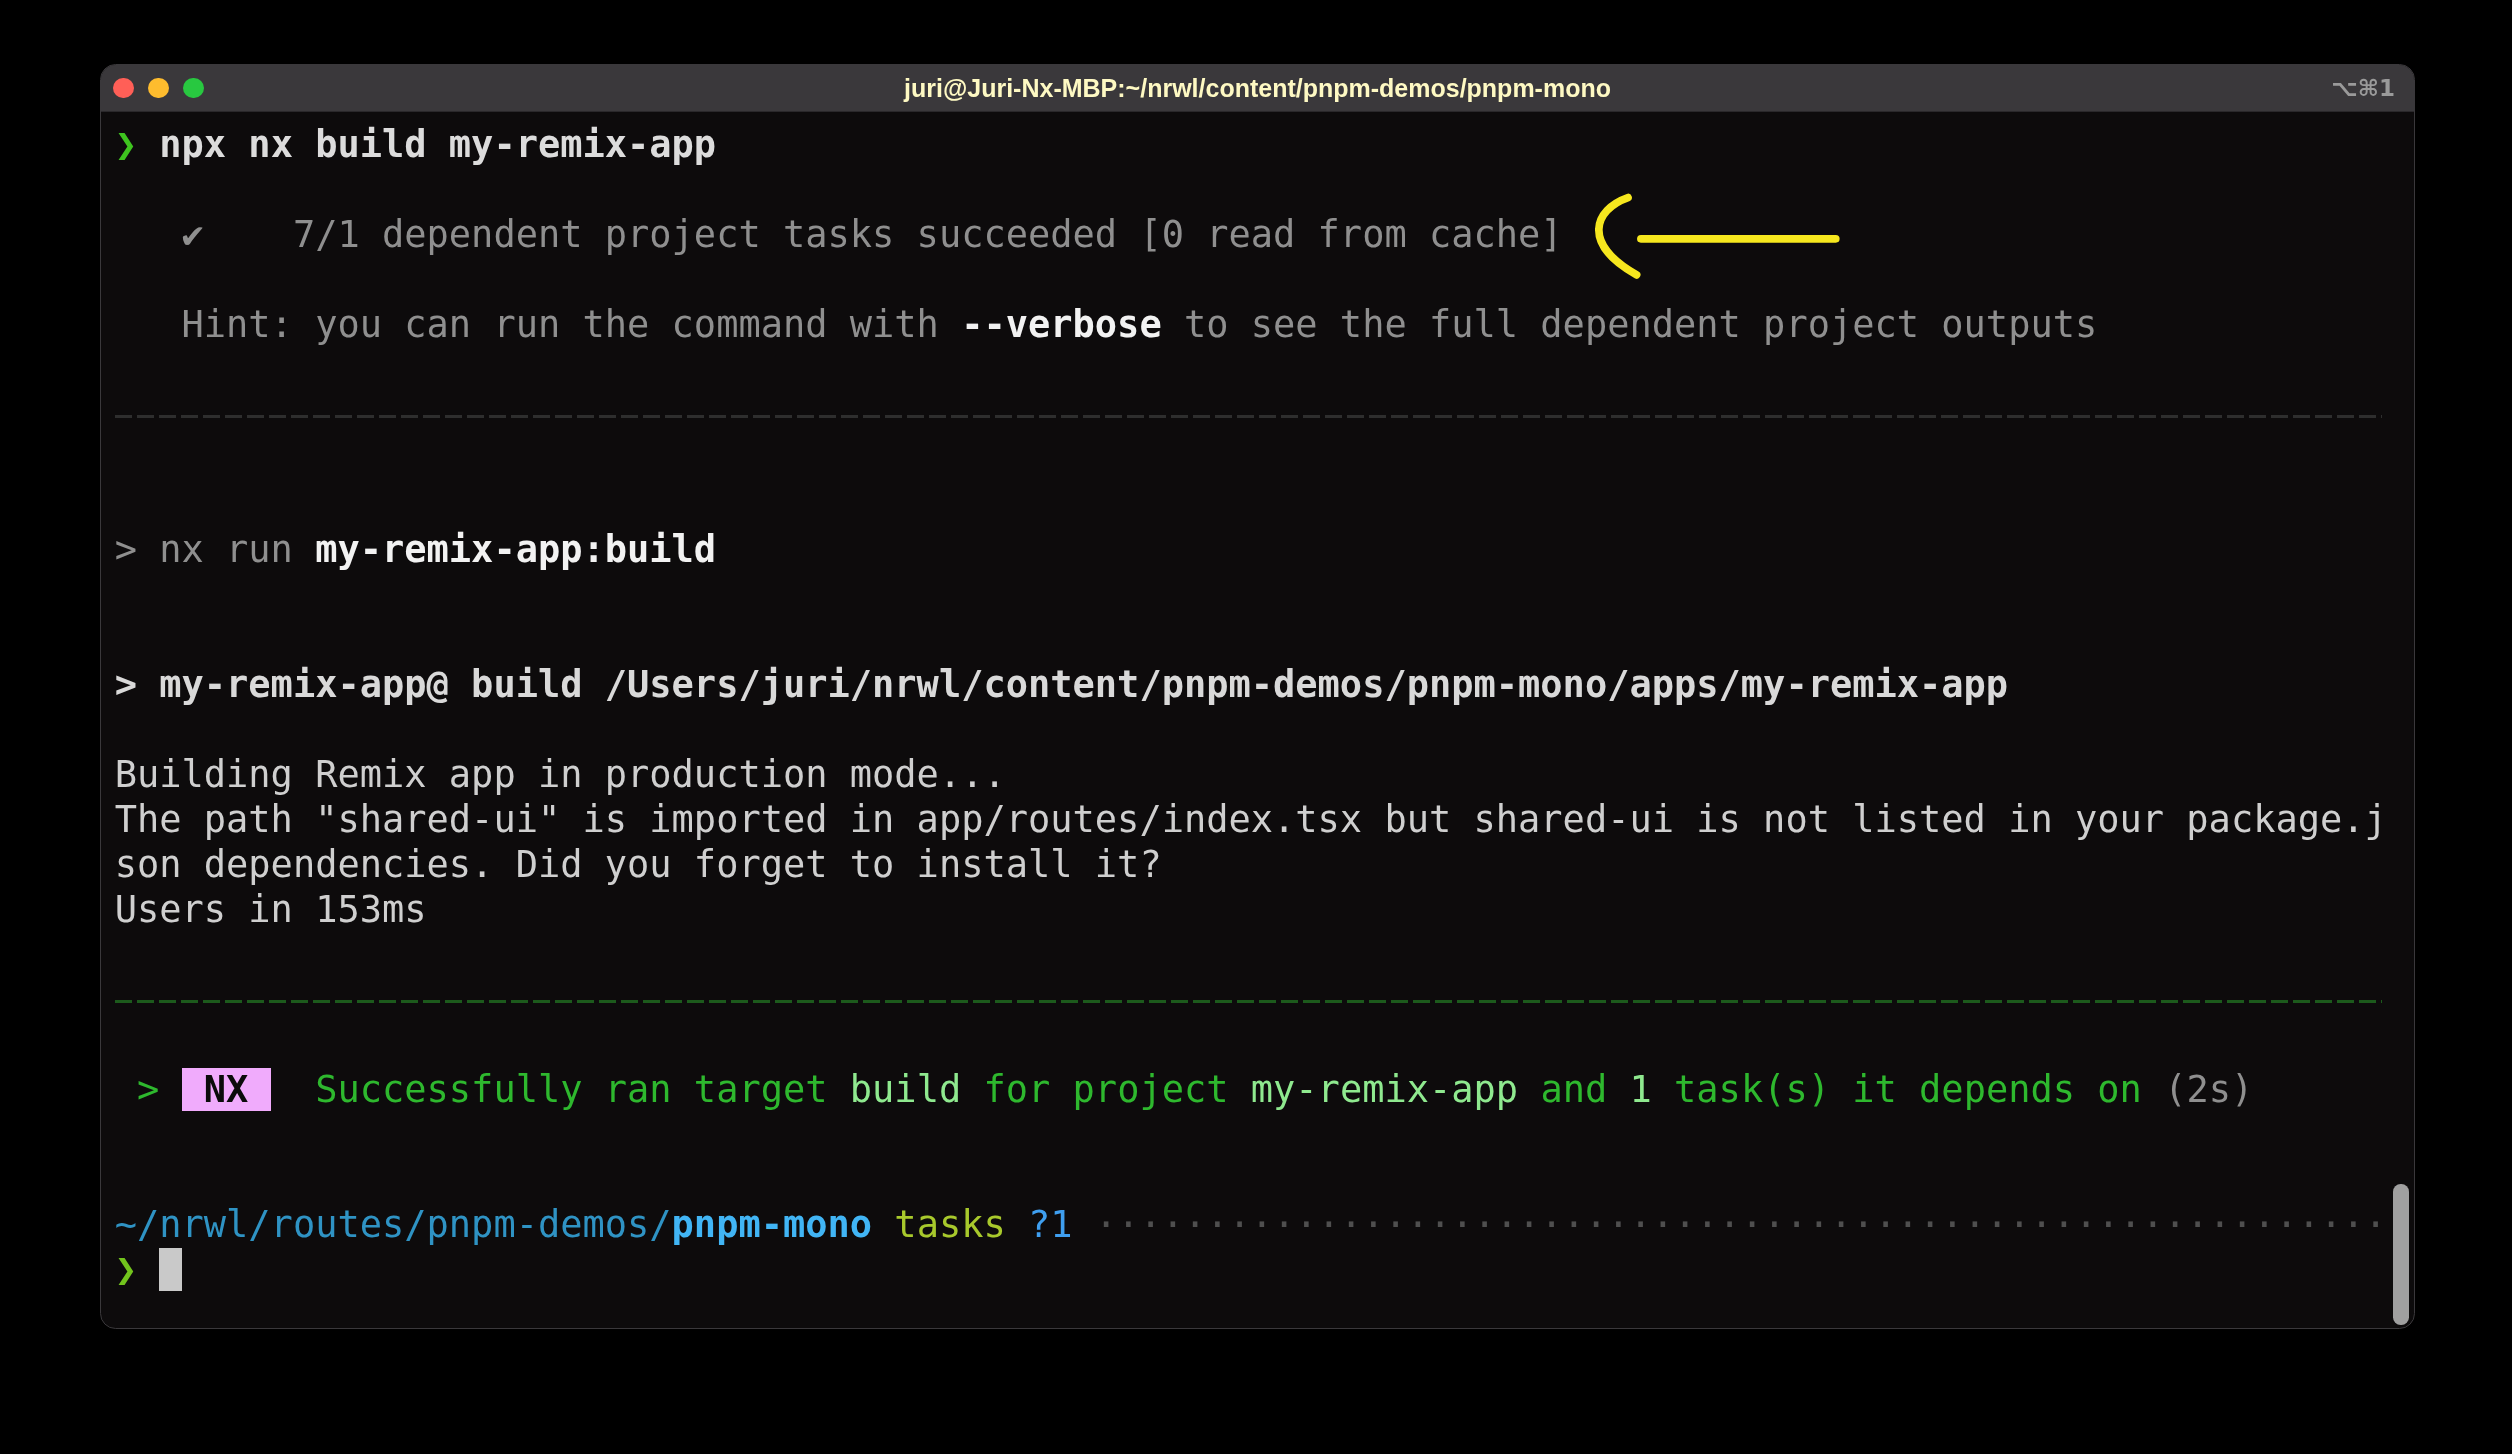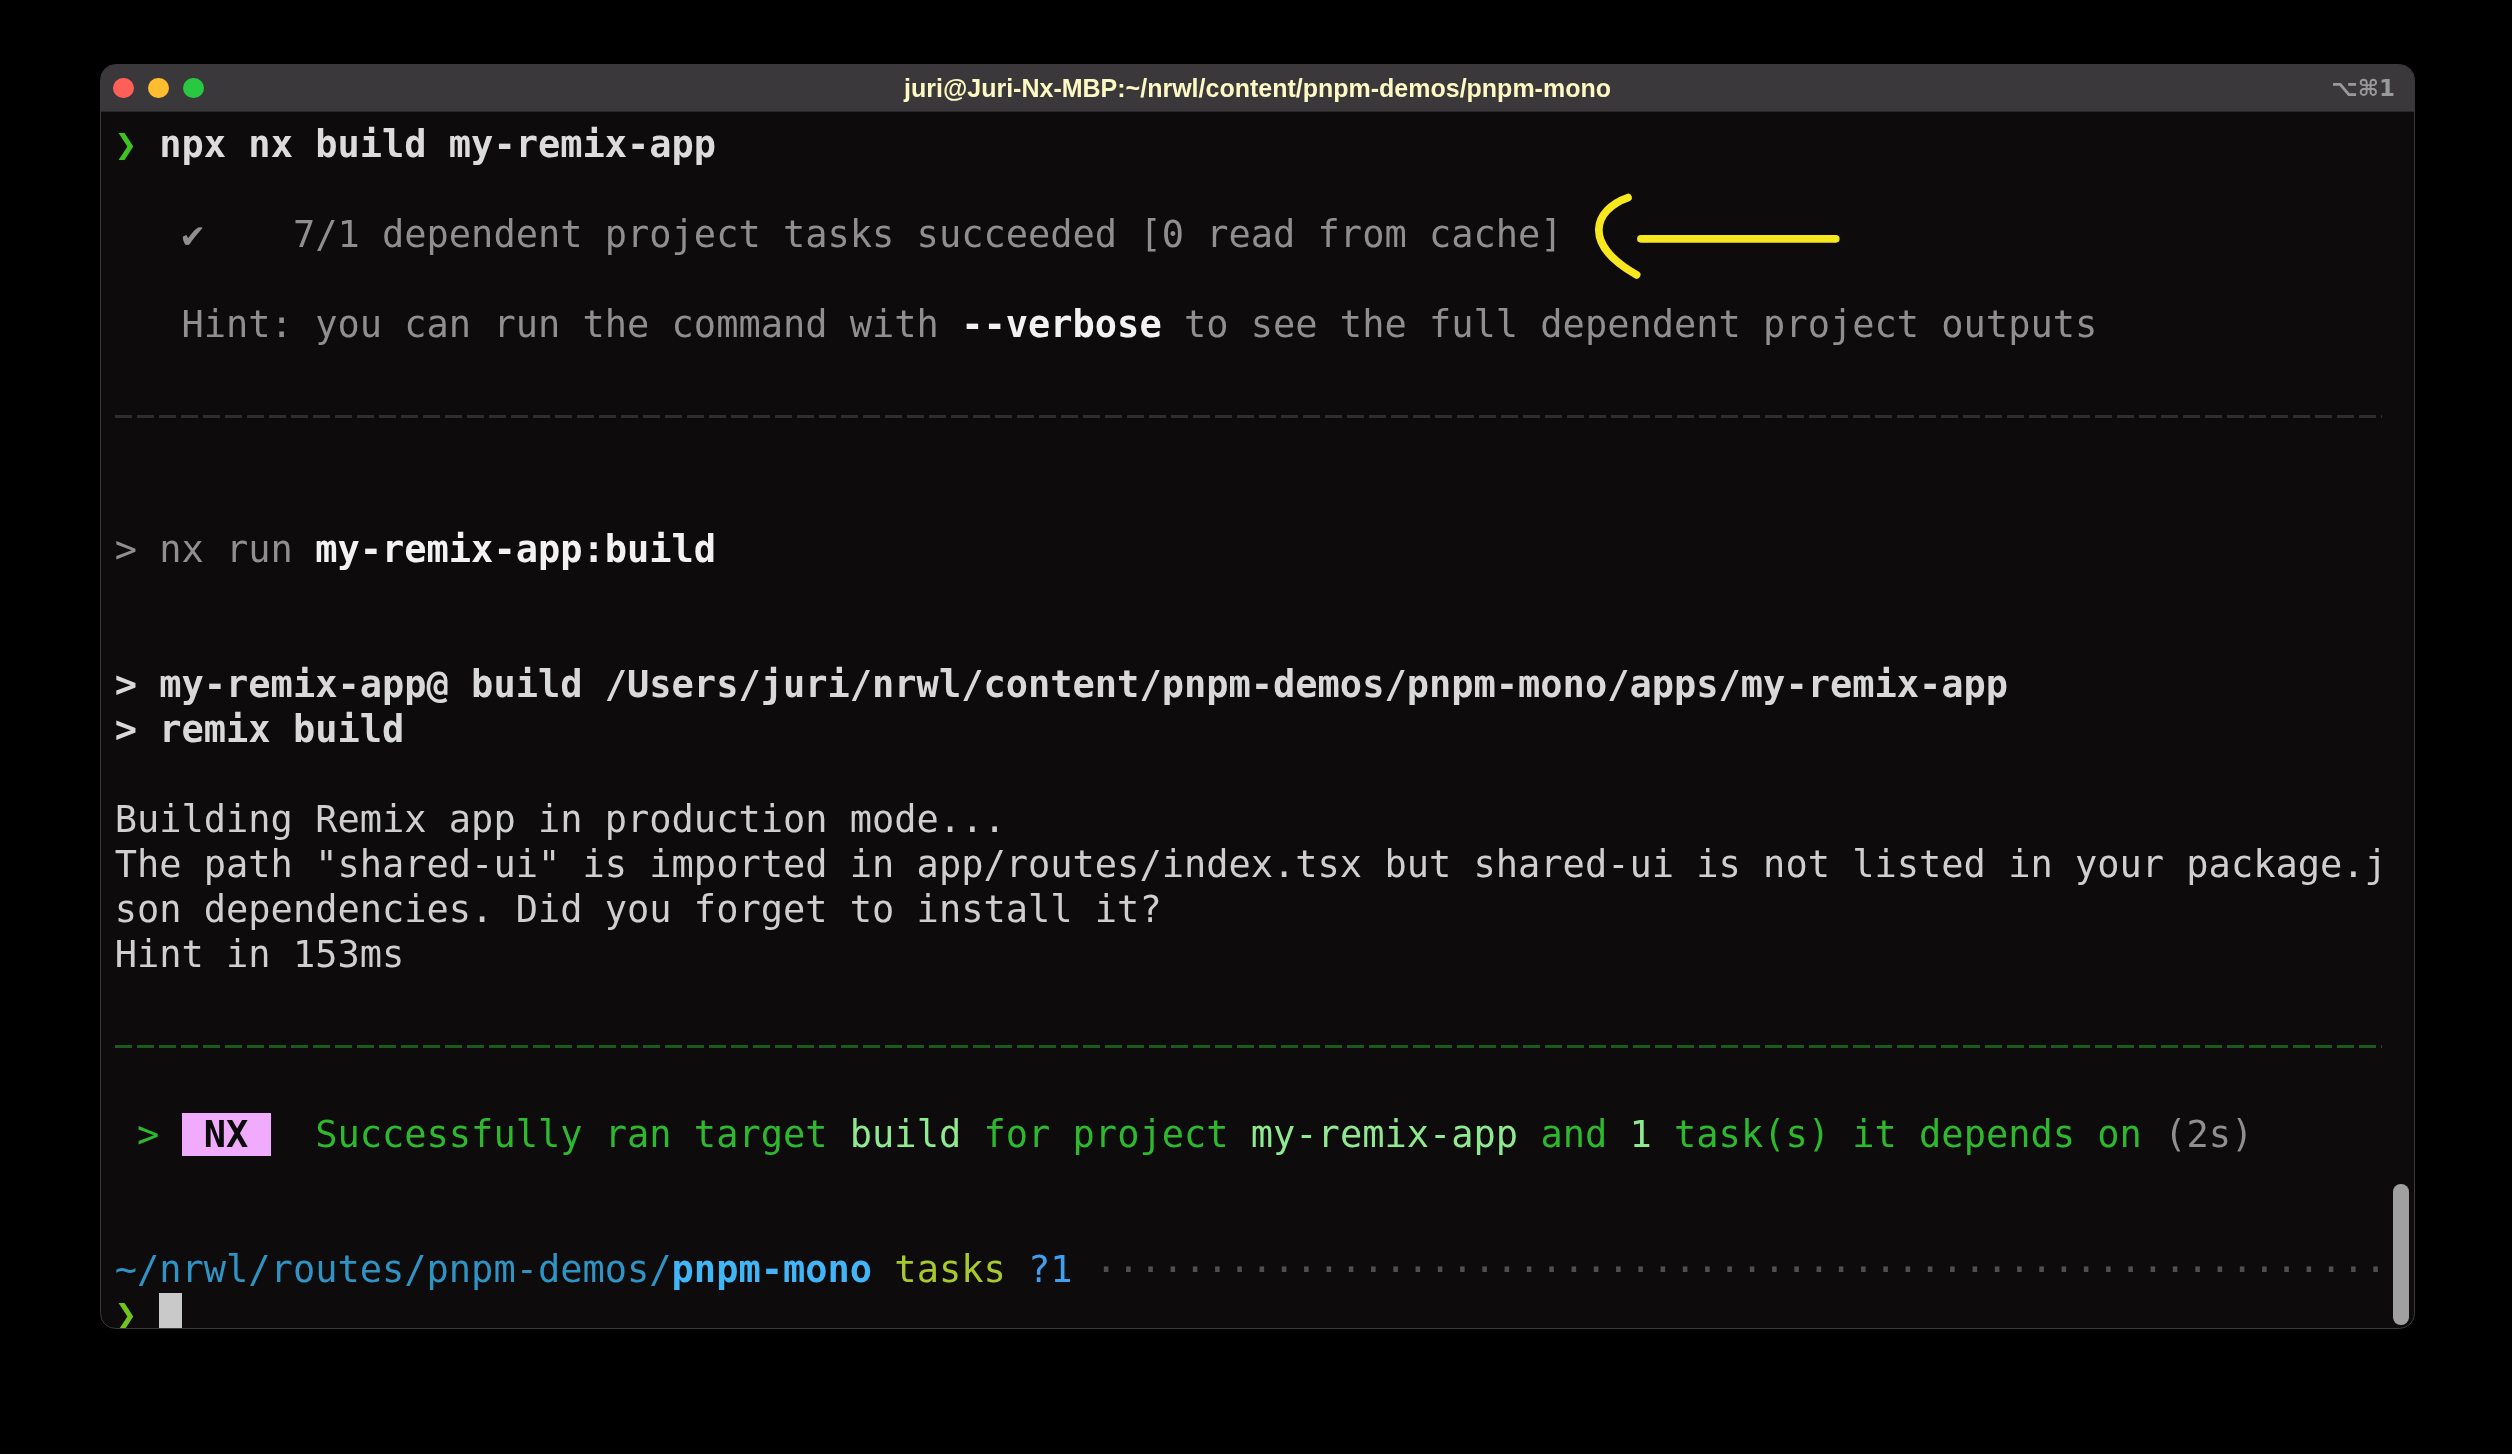--- a/index.html
+++ b/index.html
@@ -80,26 +80,25 @@
       <div class="tline"> </div>
       <div class="tline"><span class="seg-gray">   Hint: you can run the command with </span><span class="seg-hiB">--verbose</span><span class="seg-gray"> to see the full dependent project outputs</span></div>
       <div class="tline"> </div>
       <div class="tline"><span class="divider-bar div-gray"></span></div>
       <div class="tline"> </div>
       <div class="tline"> </div>
       <div class="tline"><span class="seg-gray">&gt; nx run </span><span class="seg-hiB">my-remix-app:build</span></div>
       <div class="tline"> </div>
       <div class="tline"> </div>
       <div class="tline"><span class="seg-whiteB">&gt; my-remix-app@ build /Users/juri/nrwl/content/pnpm-demos/pnpm-mono/apps/my-remix-app</span></div>
-      <div class="tline"><span class="seg-whiteB">&gt; remix build</span></div>
       <div class="tline"> </div>
       <div class="tline"><span class="seg-white">Building Remix app in production mode...</span></div>
       <div class="tline"><span class="seg-white">The path "shared-ui" is imported in app/routes/index.tsx but shared-ui is not listed in your package.j</span></div>
       <div class="tline"><span class="seg-white">son dependencies. Did you forget to install it?</span></div>
-      <div class="tline"><span class="seg-white">Hint in 153ms</span></div>
+      <div class="tline"><span class="seg-white">Users in 153ms</span></div>
       <div class="tline"> </div>
       <div class="tline"><span class="divider-bar div-green"></span></div>
       <div class="tline"> </div>
       <div class="tline"><span class="seg-green"> &gt; </span><span class="seg-badge"> NX </span><span class="seg-green">  Successfully ran target </span><span class="seg-greenB">build</span><span class="seg-green"> for project </span><span class="seg-greenB">my-remix-app</span><span class="seg-green"> and </span><span class="seg-greenB">1</span><span class="seg-green"> task(s) it depends on </span><span class="seg-gray">(2s)</span></div>
       <div class="tline"> </div>
       <div class="tline"> </div>
       <div class="tline"><span class="seg-blue">~/nrwl/routes/pnpm-demos/</span><span class="seg-blueB">pnpm-mono</span><span class="seg-blue"> </span><span class="seg-lime">tasks</span><span class="seg-blue"> </span><span class="seg-blue2">?1</span><span class="seg-blue"> </span><span class="seg-dots">········································································</span></div>
       <div class="tline"><span class="seg-chev2">❯ </span><span class="seg-cursor"> </span></div>
     </div>
 

